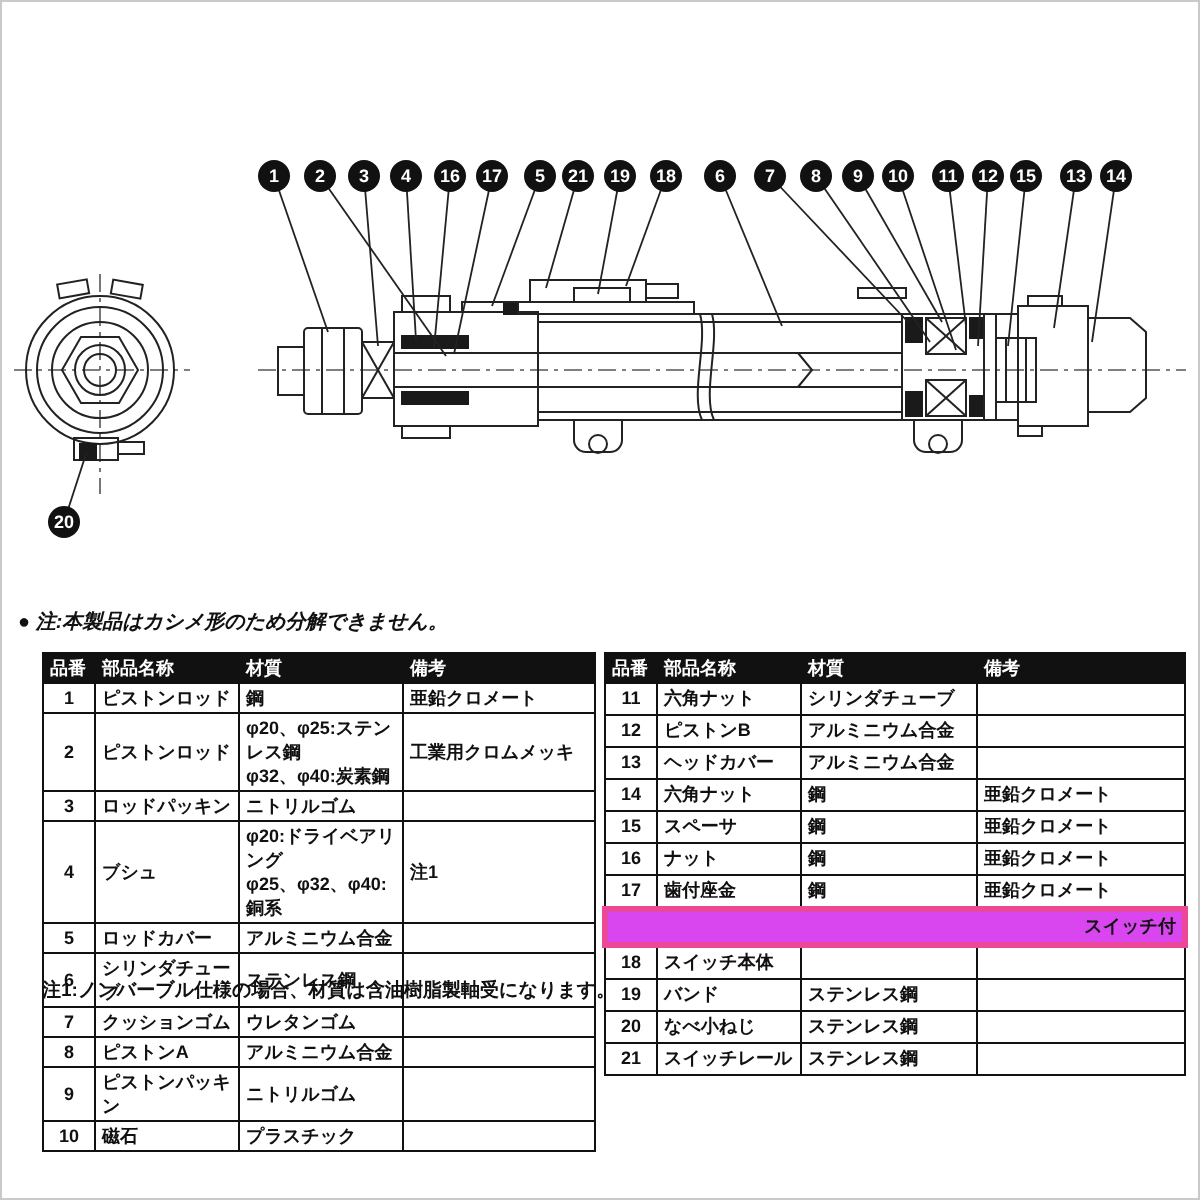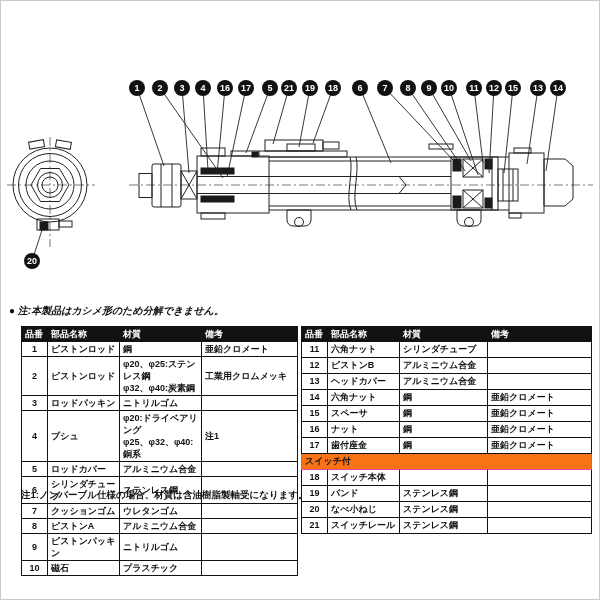--- a/index.html
+++ b/index.html
@@ -18,21 +18,21 @@
   .note-bottom{position:absolute;left:20px;top:488px;font-size:9.5px;font-weight:bold;white-space:nowrap;}
   table{position:absolute;border-collapse:collapse;table-layout:fixed;
         font-size:9px;font-weight:bold;background:#fff;}
   #tbl-left{left:20px;top:325px;width:276px;}
   #tbl-right{left:300px;top:325px;width:290px;}
   th,td{border:1px solid #111;padding:1px 3px;line-height:12px;overflow:hidden;
         white-space:pre-line;vertical-align:middle;text-align:left;}
   th{background:#111;color:#fff;height:12px;}
   td.c0{text-align:center;}
   #tbl-right td{line-height:13px;}
-  tr.section-band td{background:#f97316;line-height:9px;border:1px solid #ec4899;}
+  tr.section-band td{background:#d946ef;line-height:9px;border:3px solid #ec4899;text-align:right;}
   .w0{width:26px}.w1{width:72px}.w2{width:82px}.w3{width:96px}
   .v0{width:26px}.v1{width:72px}.v2{width:88px}.v3{width:104px}
 </style>
 </head>
 <body>
 
 <div class="page">
 
   <svg width="600" height="300" viewBox="0 0 600 300">
 

